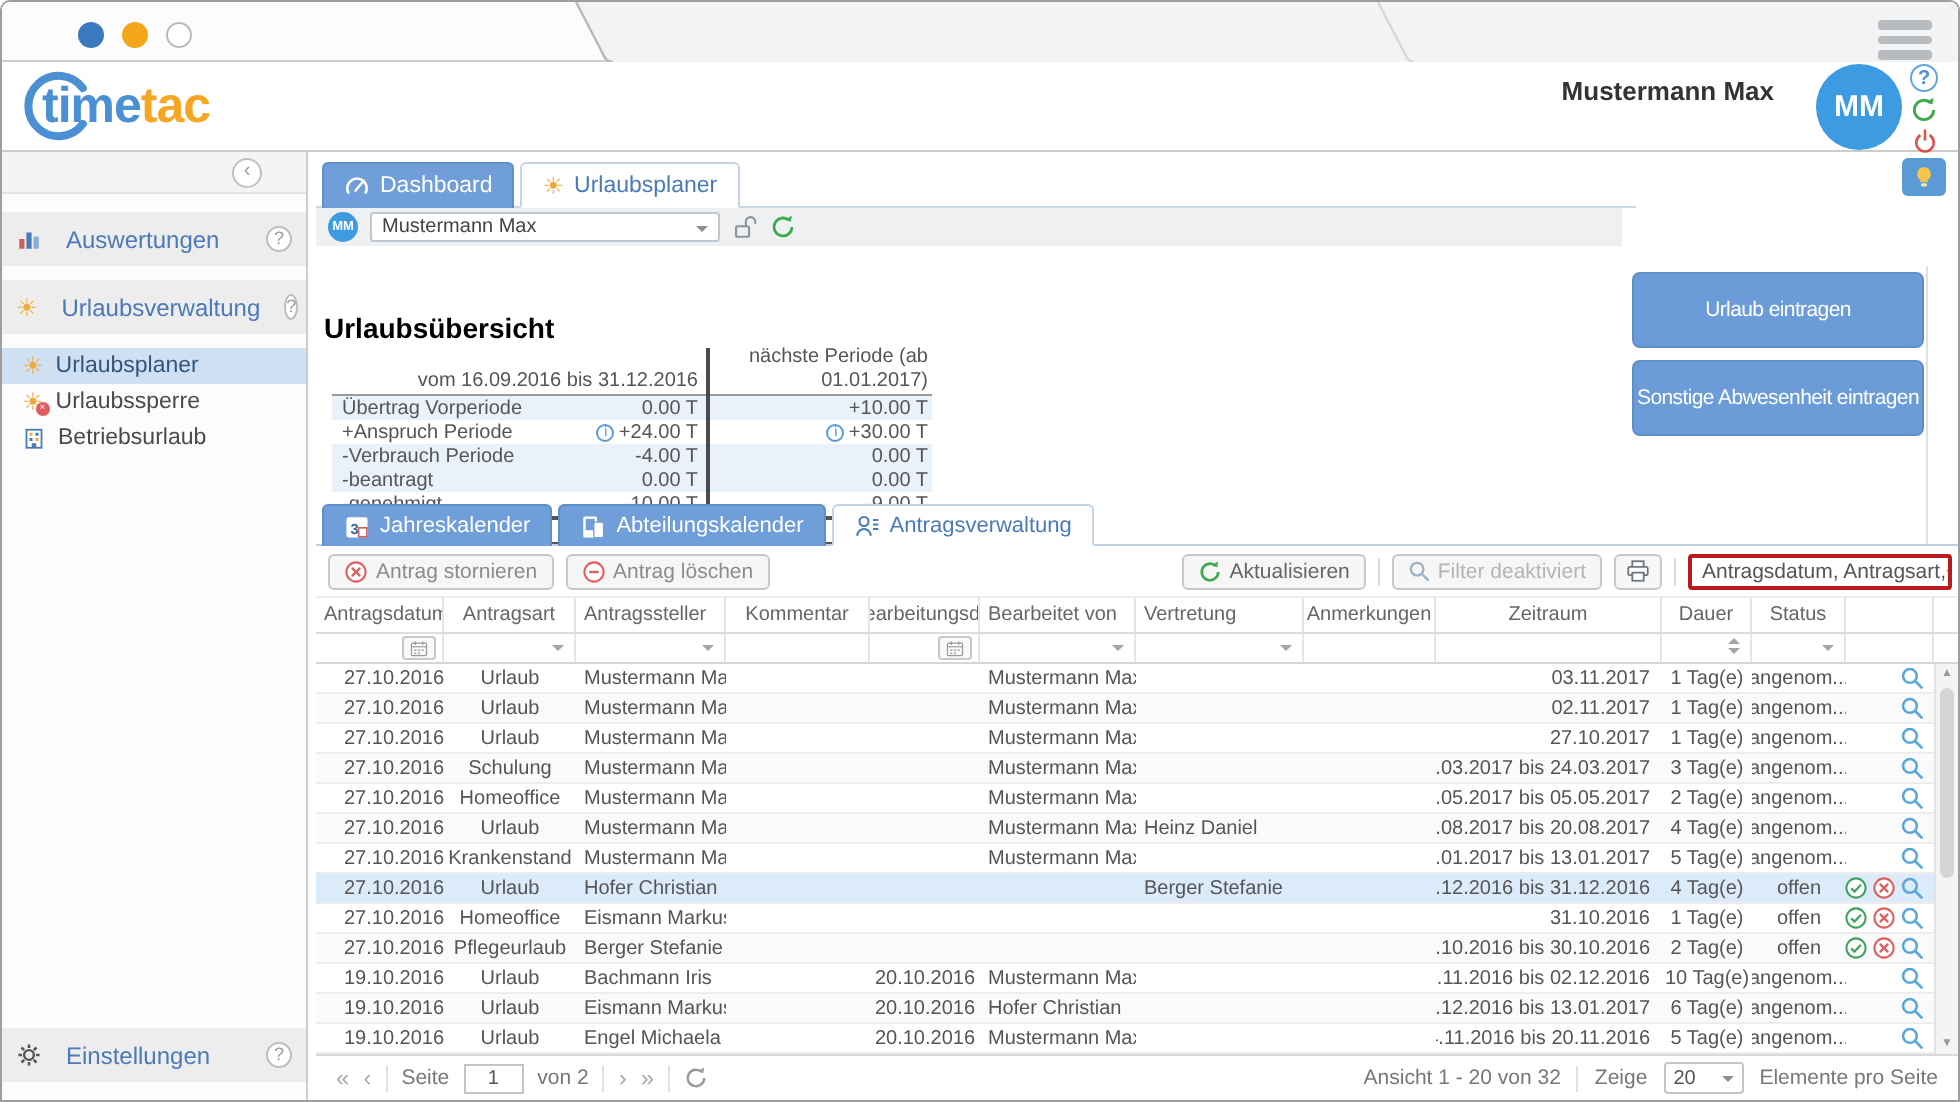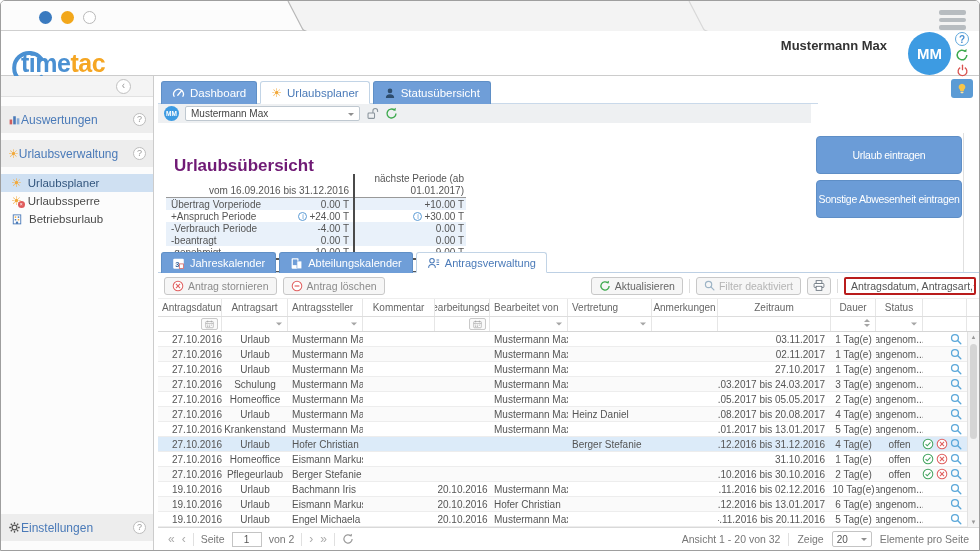--- a/index.html
+++ b/index.html
@@ -12,56 +12,56 @@
   .chrome svg.tabshape { position:absolute; top:0; left:0; }
   .dot { position:absolute; top:10px; width:13px; height:13px; border-radius:50%; }
   .d1 { left:38px; background:#3a7abf; }
   .d2 { left:60px; background:#f2a71b; }
   .d3 { left:82px; background:#fff; border:1.5px solid #b9b9b9; }
   .burger { position:absolute; right:13px; top:6px; }
   .burger i { display:block; width:27px; height:4.5px; background:#b7bcc0; border-radius:2px; margin:3px 0; }
 
   
   .header { position:absolute; top:30px; left:0; right:0; height:45px; background:#fff; border-bottom:1px solid #ccc; }
-  .logo { position:absolute; left:8px; top:18px; display:flex; }
+  .logo { position:absolute; left:8px; top:3px; display:flex; align-items:center; }
   .logo-text { font-size:25px; font-weight:bold; color:#4a90d2; margin-left:-26px; letter-spacing:-0.5px; }
   .logo-text .tac { color:#f5a623; }
   .user-name { position:absolute; top:37px; right:92px; font-weight:bold; font-size:13px; color:#333; z-index:6; }
   .avatar-big { position:absolute; top:31px; right:28px; width:43px; height:43px; border-radius:50%; background:#3d9be2; color:#fff; font-weight:bold; font-size:15px; display:flex; align-items:center; justify-content:center; z-index:6; }
   .side-icons { position:absolute; top:31px; right:5px; width:24px; display:flex; flex-direction:column; align-items:center; gap:2px; z-index:6; }
   .si { display:flex; align-items:center; justify-content:center; }
   .si.help { width:14px; height:14px; border:1.5px solid #5fa7dc; border-radius:50%; color:#4a90d2; font-size:10px; font-weight:bold; }
   .si.bulb { width:22px; height:19px; background:#5b9bd5; border-radius:3px; }
 
   
   .sidebar { position:absolute; left:0; top:75px; width:153px; bottom:0; background:#fcfcfc; border-right:1px solid #ccc; }
   .sb-head { height:21px; background:#f4f4f4; border-bottom:1px solid #e2e2e2; position:relative; margin-bottom:9px; }
   .collapse { position:absolute; right:22px; top:3px; width:15px; height:15px; border:1px solid #c0c0c0; border-radius:50%; color:#9a9a9a; font-size:10px; line-height:12px; text-align:center; background:#fff; }
-  .sb-item { height:27px; background:#ededed; display:flex; align-items:center; gap:0; padding:0 7px; margin-bottom:7px; color:#4a7ab8; font-size:12px; cursor:pointer; }
+  .sb-item { height:27px; background:#ededed; display:flex; align-items:center; gap:12px; padding:0 7px; margin-bottom:7px; color:#4a7ab8; font-size:12px; cursor:pointer; }
   .help-circ { margin-left:auto; width:13px; height:13px; border:1px solid #bdbdbd; border-radius:50%; color:#9a9a9a; font-size:9px; line-height:11px; text-align:center; background:#fff; }
   .sb-sub { height:18px; display:flex; align-items:center; gap:6px; padding-left:10px; font-size:11.5px; color:#4a4a4a; cursor:pointer; }
   .sb-sub.on { background:#cfe0f2; color:#33567e; }
   .sb-settings { position:absolute; bottom:2px; left:0; right:0; }
   .sunwrap { position:relative; font-size:12px; color:#f2a93b; line-height:12px; font-style:normal; }
   .sunwrap .bd { position:absolute; right:-3px; bottom:-1px; width:7px; height:7px; background:#e05c5c; border-radius:50%; color:#fff; font-size:5px; line-height:7px; text-align:center; font-style:normal; }
 
   
   .main { position:absolute; left:157px; top:75px; right:0; bottom:0; }
   .tabbar { display:flex; align-items:flex-end; border-bottom:1px solid #c9d9ea; height:24px; width:660px; position:absolute; top:4px; padding-left:3px; }
   .tab { display:inline-flex; gap:5px; padding:0 10px; height:23px; align-items:center; font-size:11.5px; border-radius:3px 3px 0 0; margin-right:3px; margin-bottom:-1px; cursor:pointer; white-space:nowrap; }
   .tab.inactive { background:#6f9ed8; color:#fff; border:1px solid #5f8fc6; border-bottom:none; }
   .tab.active { background:#fff; color:#4a7ab8; border:1px solid #c2d4e6; border-bottom:1px solid #fff; }
   .sun { font-size:12px; color:#f2a93b; font-style:normal; }
 
   .upper { position:absolute; top:28px; left:0; right:0; height:147px; }
   .strip { position:absolute; top:0; left:0; width:653px; height:19px; background:#eef0f2; display:flex; align-items:center; gap:6px; padding-left:6px; }
   .avatar-sm { width:15px; height:15px; border-radius:50%; background:#3d9be2; color:#fff; font-weight:bold; font-size:6.5px; display:flex; align-items:center; justify-content:center; }
   .user-select { width:175px; height:15px; background:#fff; border:1px solid #bfc8d0; border-radius:2px; font-size:10px; color:#444; display:flex; align-items:center; padding:0 5px; cursor:pointer; }
   .chev { width:0; height:0; border:3.5px solid transparent; border-top-color:#8f8f8f; margin-left:auto; transform:translateY(2px); }
-  .ov-title { position:absolute; top:52px; left:16px; font-size:17px; font-weight:bold; color:#701a75; }
+  .ov-title { position:absolute; top:52px; left:4px; font-size:14px; font-weight:bold; color:#000000; }
   .ov-table { position:absolute; top:70px; left:8px; width:300px; font-size:10px; color:#555; }
   .ov-div { position:absolute; left:187px; top:0; bottom:0; width:2px; background:#4a4a4a; }
   .ov-head { display:flex; align-items:flex-end; border-bottom:1px solid #999; padding-bottom:1px; height:24px; }
   .ov-head .h1 { width:187px; text-align:right; padding-right:4px; }
   .ov-head .h2 { width:110px; text-align:right; padding-right:2px; margin-left:3px; line-height:1.15; }
   .ov-row { display:flex; height:12px; align-items:center; }
   .ov-row.zebra { background:#e9f1fa; }
   .ov-row.grp { border-top:1px solid #aaa; }
   .ov-row.total { border-top:2px solid #555; border-bottom:2px solid #555; font-weight:bold; color:#111; height:15px; }
   .ov-label { width:115px; padding-left:5px; white-space:nowrap; }
@@ -229,27 +229,20 @@
       <div class="tab inactive">
         <svg width="13" height="12" viewBox="0 0 16 16">
             <path d="M2.5 13 A6.5 6.5 0 1 1 13.5 13" fill="none" stroke="#fff" stroke-width="1.7"></path>
             <path d="M7 11 L12.5 4.5" stroke="#fff" stroke-width="1.7" stroke-linecap="round"></path>
           </svg>
         <span>Dashboard</span>
       </div>
       <div class="tab active">
         <i class="sun">☀</i>
         <span>Urlaubsplaner</span>
-      </div>
-      <div class="tab inactive">
-        <svg width="12" height="12" viewBox="0 0 16 16">
-            <circle cx="8" cy="5.2" r="3.1" fill="#2e4d6e"></circle>
-            <path d="M2.5 14.5 a5.5 4.8 0 0 1 11 0 z" fill="#2e4d6e"></path>
-          </svg>
-        <span>Statusübersicht</span>
       </div>
     </div>
 
     <div class="upper">
       <div class="strip">
         <span class="avatar-sm">MM</span>
         <div class="user-select">
           <span>Mustermann Max</span>
           <i class="chev"></i>
         </div>

